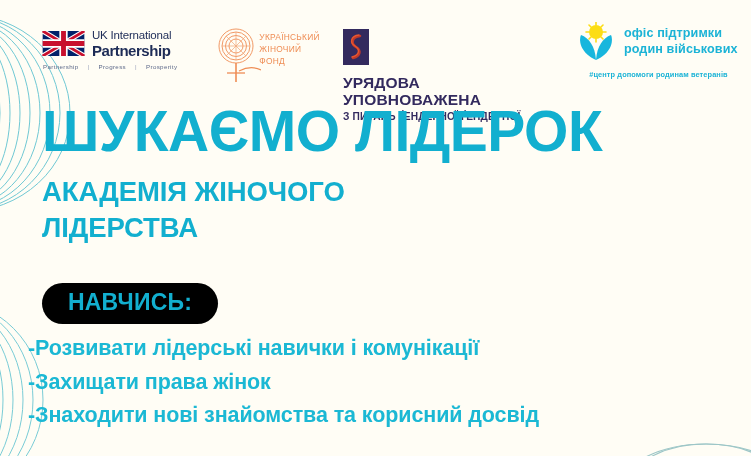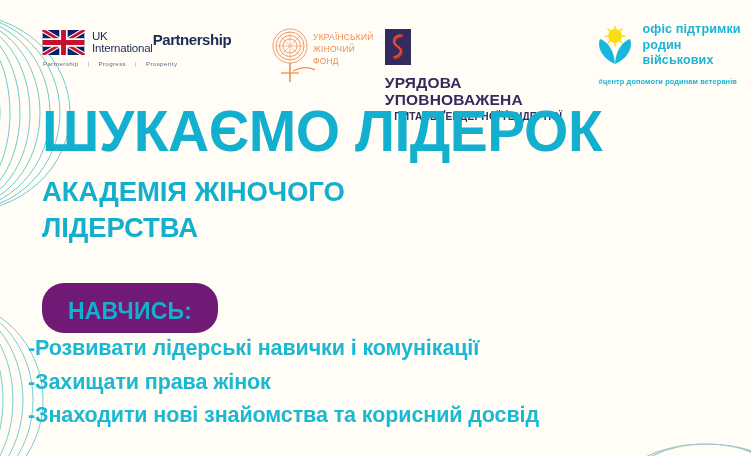--- a/index.html
+++ b/index.html
@@ -29,21 +29,21 @@
   .logo-strip {
     position:absolute; top:22px; left:42px; right:10px; height:72px;
     display:flex; align-items:flex-start; gap:0;
   }
   .logo { display:flex; flex-direction:column; }
 
   
   .logo-uk { margin-right:38px; padding-top:8px; }
   .uk-row { display:flex; align-items:center; gap:7px; }
   .uk-flag { width:43px; height:25px; flex:none; }
-  .uk-words { display:flex; flex-direction:row; line-height:1.0; }
+  .uk-words { display:flex; flex-direction:column; line-height:1.0; }
   .uk-l1 { font-size:11.5px; color:#1d2b56; letter-spacing:-0.2px; }
   .uk-l2 { font-size:15px; font-weight:bold; color:#1d2b56; letter-spacing:-0.45px; margin-top:1px;}
   .uk-tag {
     margin-top:5px; font-size:6.2px; color:#5e6a8a; letter-spacing:0.35px;
     display:flex; gap:9px; padding-left:1px;
   }
   .uk-tag i { font-style:normal; color:#9aa3bb; }
 
   
   .logo-uwf { margin-right:22px; position:relative; width:112px; height:62px; }
@@ -88,22 +88,22 @@
   }
   .subhead {
     position:absolute; left:42px; top:174px;
     font-size:27.5px; font-weight:bold; color:#12afcf;
     letter-spacing:-0.1px; line-height:1.32;
   }
 
   
   .pill {
     position:absolute; left:42px; top:283px;
-    background:#701a75; border-radius:22px;
-    padding:15px 26px 8px 26px;
+    background:#000000; border-radius:22px;
+    padding:6px 26px 8px 26px;
     display:inline-block;
   }
   .pill span {
     font-size:23px; font-weight:bold; color:#12afcf; letter-spacing:0.2px;
   }
 
   
   .bullets { position:absolute; left:28px; top:338px; width:700px; }
   .bullet {
     font-size:21.5px; font-weight:bold; color:#1bb8d4;

